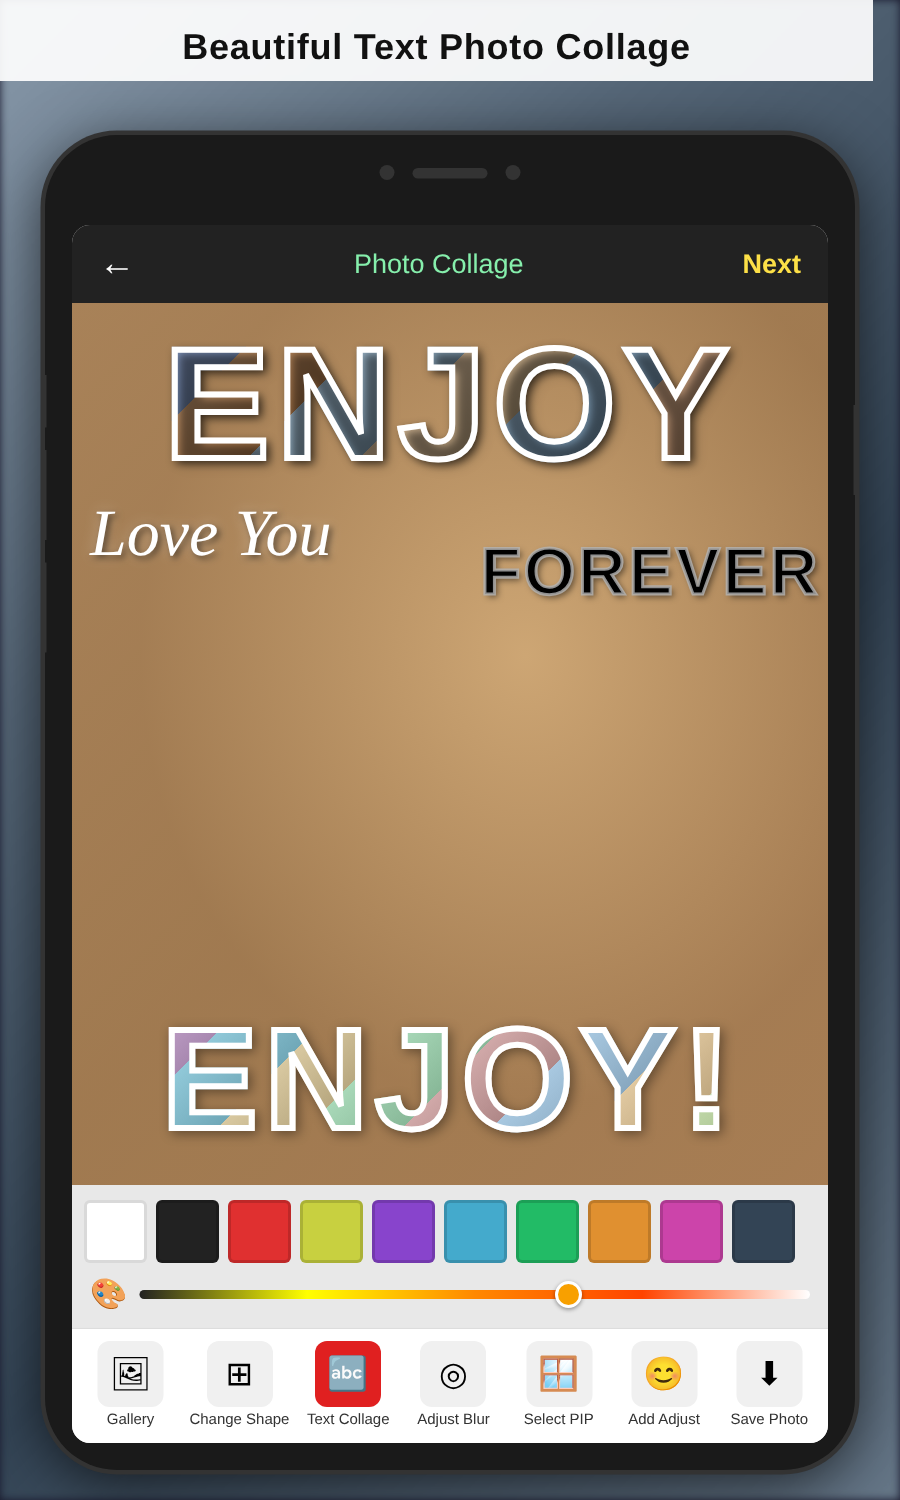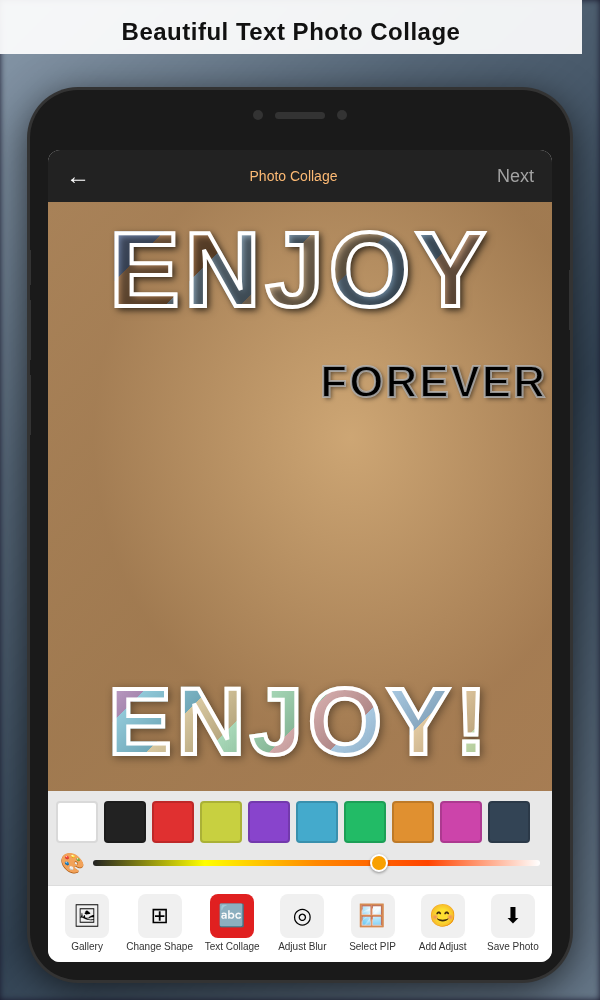--- a/index.html
+++ b/index.html
@@ -103,28 +103,28 @@
       padding: 0 18px;
       height: 52px;
       flex-shrink: 0;
     }
     .nav-back {
       color: white;
       font-size: 24px;
       cursor: pointer;
     }
     .nav-title {
-      color: #fdba74;
-      font-size: 14px;
+      color: #86efac;
+      font-size: 18px;
       font-weight: 500;
     }
     .nav-next {
-      color: #a3a3a3;
+      color: #fde047;
       font-size: 18px;
-      font-weight: 400;
+      font-weight: 700;
       cursor: pointer;
     }
 
     
     .collage-canvas {
       flex: 1;
       background: #b5a08a;
       position: relative;
       overflow: hidden;
       min-height: 0;
@@ -404,20 +404,23 @@
       <span class="nav-next">Next</span>
     </div>
 
     <div class="collage-canvas">
       <div class="collage-bg"></div>
 
       <div class="smile-wrapper">
         <div class="smile-text">ENJOY</div>
       </div>
 
+      <div class="love-you-wrapper">
+        <div class="love-you-text">Love You</div>
+      </div>
 
 
       <div class="forever-wrapper">
         <div class="forever-text">FOREVER</div>
       </div>
 
       <div class="enjoy-wrapper">
         <div class="enjoy-text">ENJOY!</div>
       </div>
     </div>

